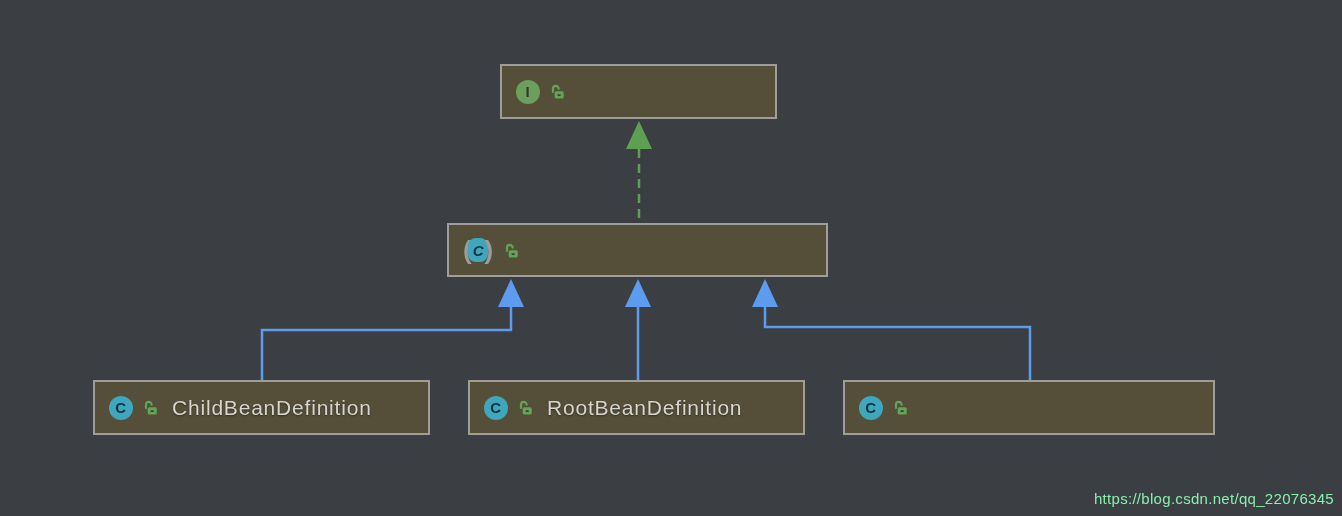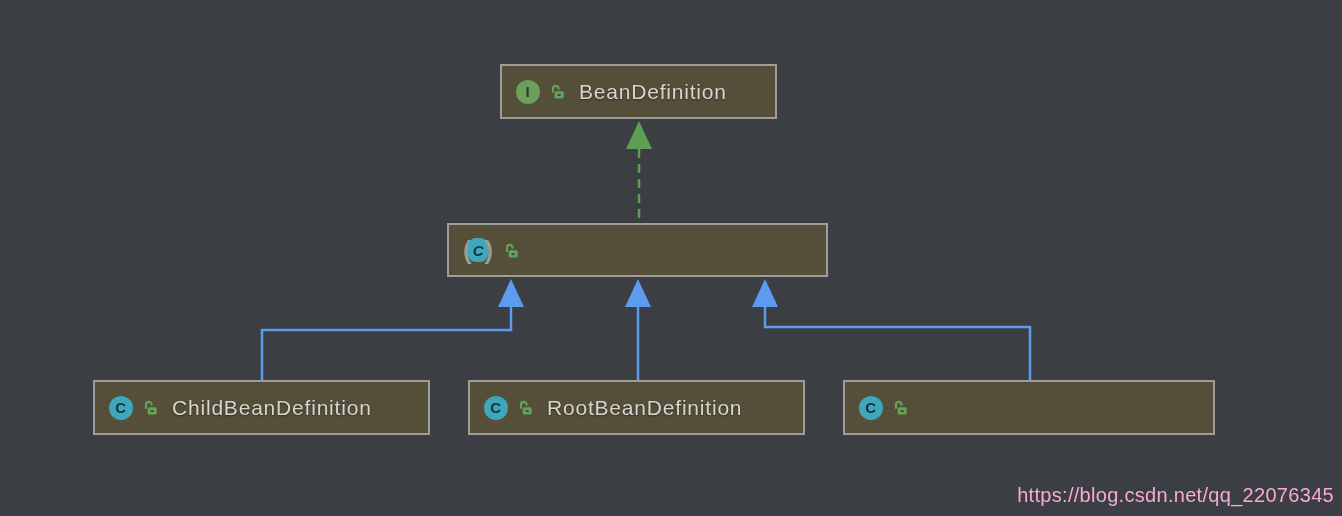--- a/index.html
+++ b/index.html
@@ -57,22 +57,22 @@
     background:#3fa7bd; color:#14333e;
     font-size:15px; font-weight:bold; font-style:italic;
     margin:0 -4px;
   }
 
   .lock-icon { margin-left:9px; flex:0 0 auto; display:block; }
 
   .watermark {
     position:absolute;
     right:8px; bottom:9px;
-    color:#f9a8d4;
-    font-size:20px;
+    color:#86efac;
+    font-size:15px;
     letter-spacing:0.3px;
   }
 </style>
 </head>
 <body>
 
 <div>
 
   <svg class="edge-layer" viewBox="0 0 1342 516" xmlns="http://www.w3.org/2000/svg">
 
@@ -99,21 +99,20 @@
 
   <div class="node" id="n-bean">
     <span class="circle-icon icon-interface">
       <span>I</span>
     </span>
     <svg class="lock-icon" width="17" height="17" viewBox="0 0 18 18">
       <path d="M4.2 9.5 V6 a3 3 0 0 1 6 0" fill="none" stroke="#62a356" stroke-width="2.3" stroke-linecap="round"></path>
       <rect x="6" y="8.8" width="9.6" height="7.6" rx="1.6" fill="#62a356"></rect>
       <rect x="9" y="11.8" width="3.6" height="1.9" rx="0.9" fill="#3b3e43"></rect>
     </svg>
-    <span class="label">BeanDefinition</span>
   </div>
 
   <div class="node" id="n-abs">
     <span class="abstract-icon">
       <span class="paren">(</span>
       <span class="rounded">C</span>
       <span class="paren">)</span>
     </span>
     <svg class="lock-icon" width="17" height="17" viewBox="0 0 18 18">
       <path d="M4.2 9.5 V6 a3 3 0 0 1 6 0" fill="none" stroke="#62a356" stroke-width="2.3" stroke-linecap="round"></path>

